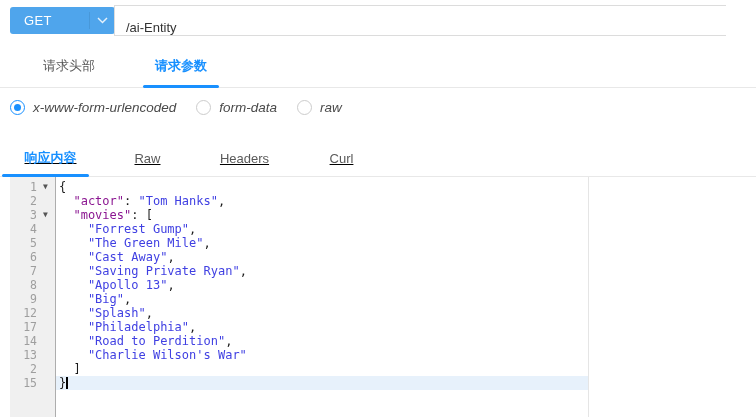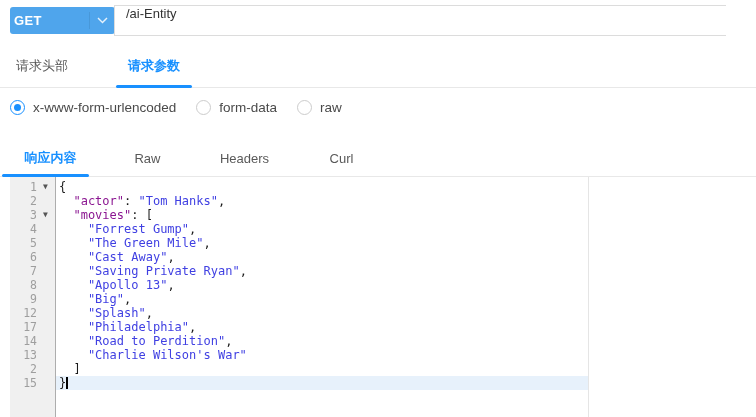--- a/index.html
+++ b/index.html
@@ -5,51 +5,51 @@
   * { margin:0; padding:0; box-sizing:border-box; }
   html,body { width:756px; height:417px; background:#fff; overflow:hidden;
               font-family:"Liberation Sans", sans-serif; }
   .app { width:756px; height:417px; display:flex; flex-direction:column; background:#fff; }
 
   
   .urlbar { position:relative; height:46px; flex:0 0 46px; }
   .method-btn { position:absolute; left:10px; top:7px; width:105px; height:27px;
                 background:var(--method-button-blue,#4fa5ec); border-radius:3px;
                 display:flex; align-items:center; color:#fff; font-size:13px; cursor:pointer; }
-  .mlabel { flex:1; padding-left:4px; letter-spacing:.3px;font-weight:bold; }
+  .mlabel { flex:1; padding-left:14px; letter-spacing:.3px; }
   .chev { width:26px; height:17px; display:flex; align-items:center; justify-content:center;
           border-left:1px solid rgba(0,0,0,.08); }
   .url-input { position:absolute; left:114px; top:5px; width:612px; height:31px;
                border:1px solid #dcdcdc; border-right:none; background:#fff;
-               display:flex; align-items:flex-start; padding-left:11px;
+               display:flex; align-items:flex-end; padding-left:11px;
                font-size:13px; color:#333; }
 
   
   .req-tabs { flex:0 0 42px; border-bottom:1px solid #e8e8e8; display:flex;
-              align-items:flex-end; padding-left:4px; }
+              align-items:flex-end; padding-left:31px; }
   .rtab { padding:0 12px 12px; margin-right:36px; font-size:13px; color:#595959;
           position:relative; cursor:pointer; white-space:nowrap; }
   .rtab.on { color:var(--accent-blue,#1890ff); font-weight:bold; }
   .rtab.on::after { content:""; position:absolute; left:0; right:0; bottom:-1px;
                     height:3px; border-radius:2px; background:var(--accent-blue,#1890ff); }
 
   
   .radio-row { flex:0 0 39px; display:flex; align-items:center; padding-left:10px; }
   .ropt { display:flex; align-items:center; margin-right:20px; cursor:pointer;
-          font-size:13.5px; color:#4a4a4a; }
+          font-size:13.5px; color:#4a4a4a;font-style:italic; }
   .circ { width:15px; height:15px; border-radius:50%; border:1px solid #ccc;
           margin-right:8px; display:flex; align-items:center; justify-content:center;
           background:#fff; flex:0 0 15px; }
   .ropt.sel .circ { border:1.5px solid var(--accent-blue,#1890ff); }
   .ropt.sel .circ::after { content:""; width:7px; height:7px; border-radius:50%;
                            background:var(--accent-blue,#1890ff); }
 
   
   .resp-tabs { flex:0 0 37px; margin-top:13px; border-bottom:1px solid #e8e8e8;
-               display:flex; padding-left:2px; }
+               display:flex; padding-left:2px;text-decoration:underline; }
   .ptab { width:97px; display:flex; align-items:center; justify-content:center;
           font-size:13px; color:#595959; position:relative; cursor:pointer; }
   .ptab.on { color:var(--accent-blue,#1890ff); font-weight:bold; }
   .ptab.on::after { content:""; position:absolute; left:0; right:10px; bottom:-1px;
                     height:3px; border-radius:2px; background:var(--accent-blue,#1890ff); }
 
   
   .editor { flex:1; display:flex; padding-left:10px; overflow:hidden;
             font-family:"DejaVu Sans Mono", monospace; }
   .gutter { width:46px; flex:0 0 46px; background:#f0f0f0; border-right:1px solid #adadad;

